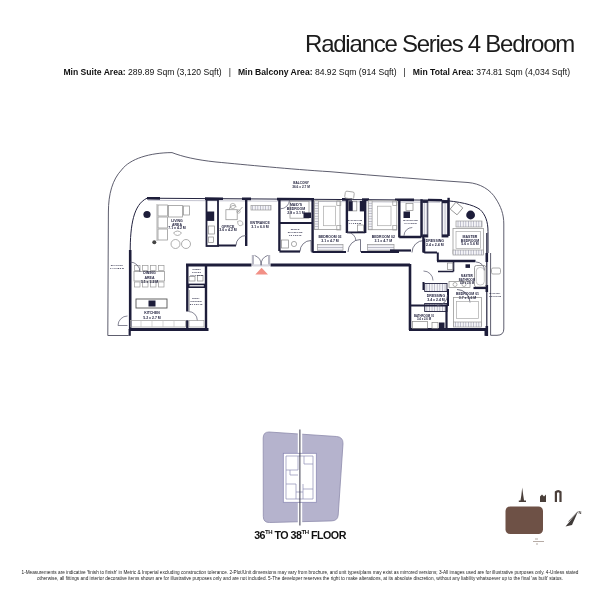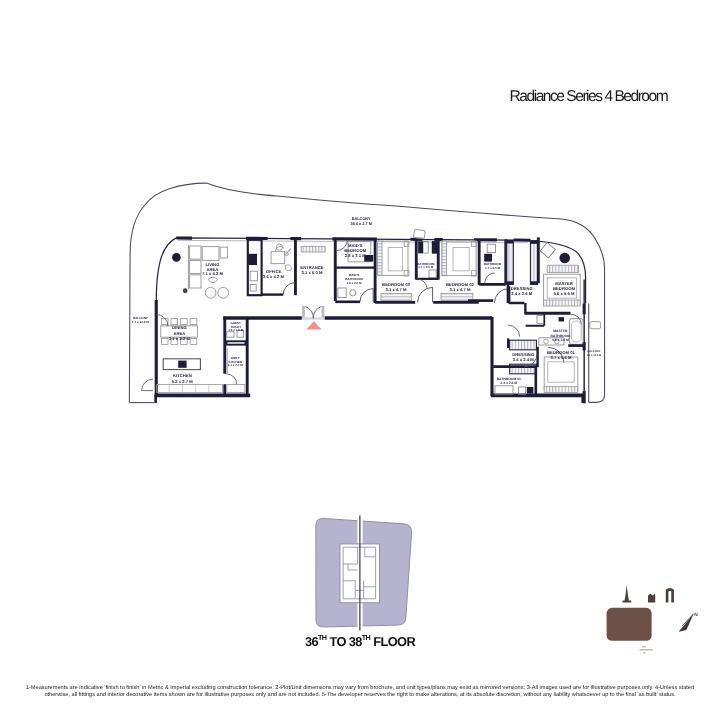--- a/index.html
+++ b/index.html
@@ -1,31 +1,32 @@
 <!DOCTYPE html>
 <html><head>
 <meta charset="utf-8">
 <style>
   html,body{margin:0;padding:0;background:#ffffff;width:600px;height:600px;overflow:hidden;}
   body{font-family:"Liberation Sans", sans-serif;position:relative;}
-  .title{position:absolute;transform:translateZ(0);top:30px;right:44px;font-size:13px;color:#1c1c1c;letter-spacing:-1.25px;margin-top:42px;}
+  .title{position:absolute;transform:translateZ(0);top:30px;right:26px;font-size:24px;color:#1c1c1c;letter-spacing:-1.25px;}
   .info{position:absolute;transform:translateZ(0);top:66px;right:30px;text-align:right;font-size:8.6px;color:#111;line-height:12.7px;white-space:nowrap;}
   .info b{font-weight:bold;}
   .sep{padding:0 7px;}
   .caption{position:absolute;top:528.5px;left:0;width:600px;text-align:center;font-size:10.7px;font-weight:bold;color:#111;letter-spacing:-0.5px;transform:translateZ(0);}
   .caption sup{font-size:6px;}
   .legal{position:absolute;top:569.5px;left:18px;width:564px;text-align:center;font-size:4.7px;color:#222;line-height:6.8px;}
 svg text{text-rendering:optimizeSpeed;}
 </style>
 </head>
 <body>
 
 <div class="title">Radiance Series 4 Bedroom</div>
 
 <div class="info">
+<div><b>Min Suite Area:</b> 289.89 Sqm (3,120 Sqft)<span class="sep">|</span><b>Min Balcony Area:</b> 84.92 Sqm (914 Sqft)<span class="sep">|</span><b>Min Total Area:</b> 374.81 Sqm (4,034 Sqft)</div>
 </div>
 
 <svg width="600" height="600" viewBox="0 0 600 600" style="position:absolute;left:0;top:0;" shape-rendering="geometricPrecision">
 <defs>
 <pattern id="hv" width="2.6" height="2.6" patternUnits="userSpaceOnUse">
         <rect width="2.6" height="2.6" fill="#f4f4f7"></rect>
         <rect width="0.8" height="2.6" fill="#b2b2c2"></rect>
       </pattern>
 <pattern id="hh" width="2.6" height="2.6" patternUnits="userSpaceOnUse">
         <rect width="2.6" height="2.6" fill="#f4f4f7"></rect>

